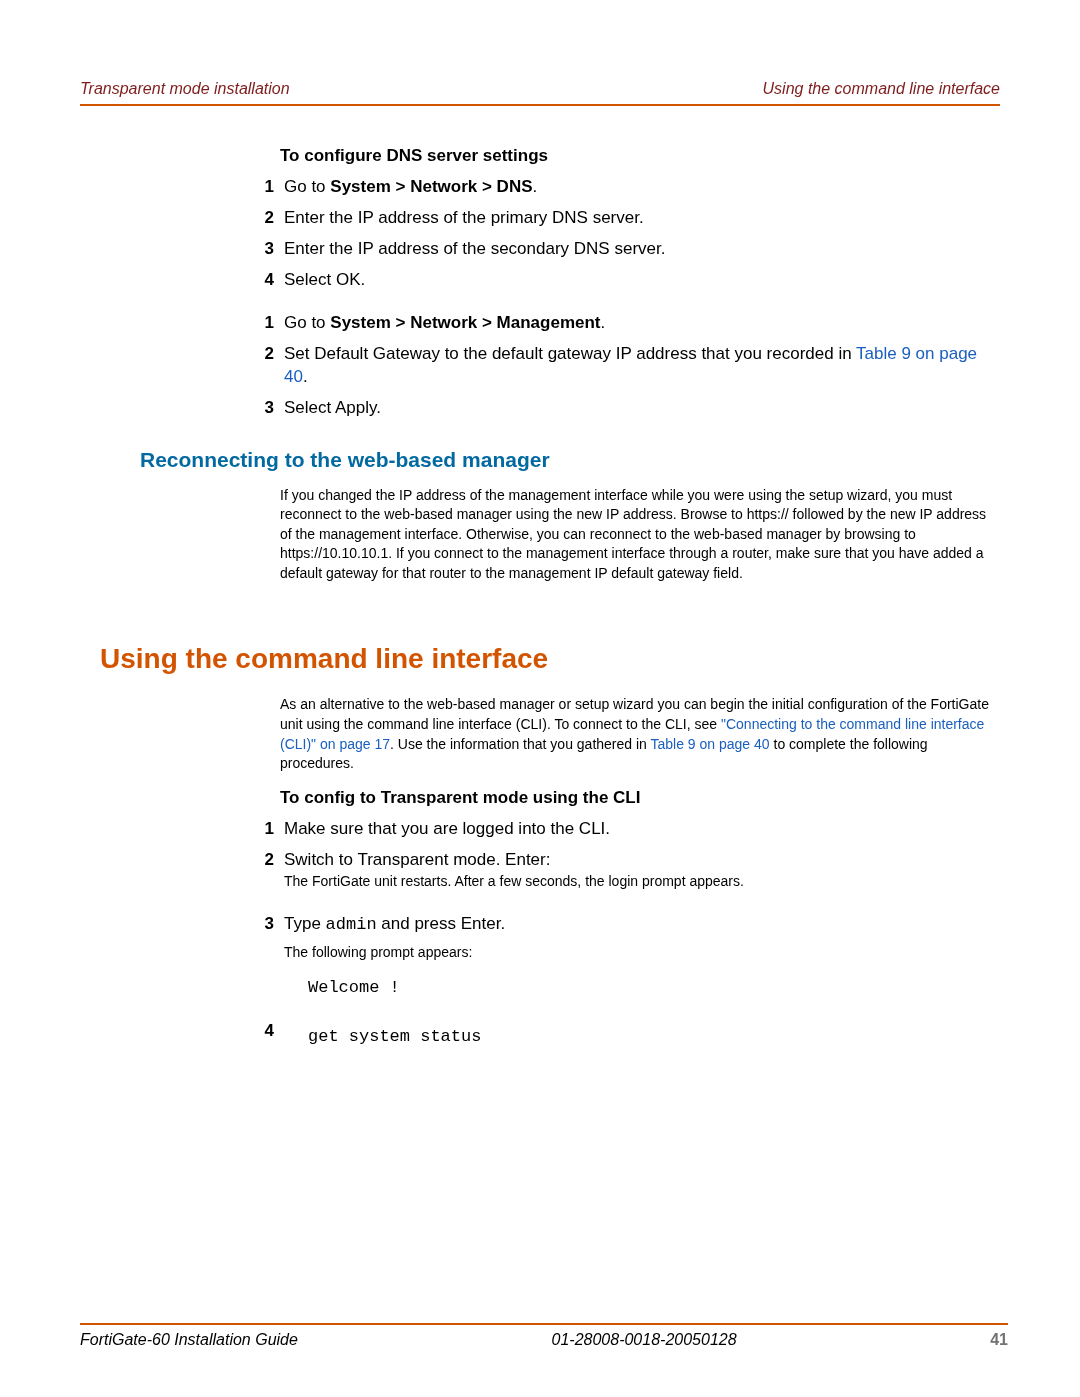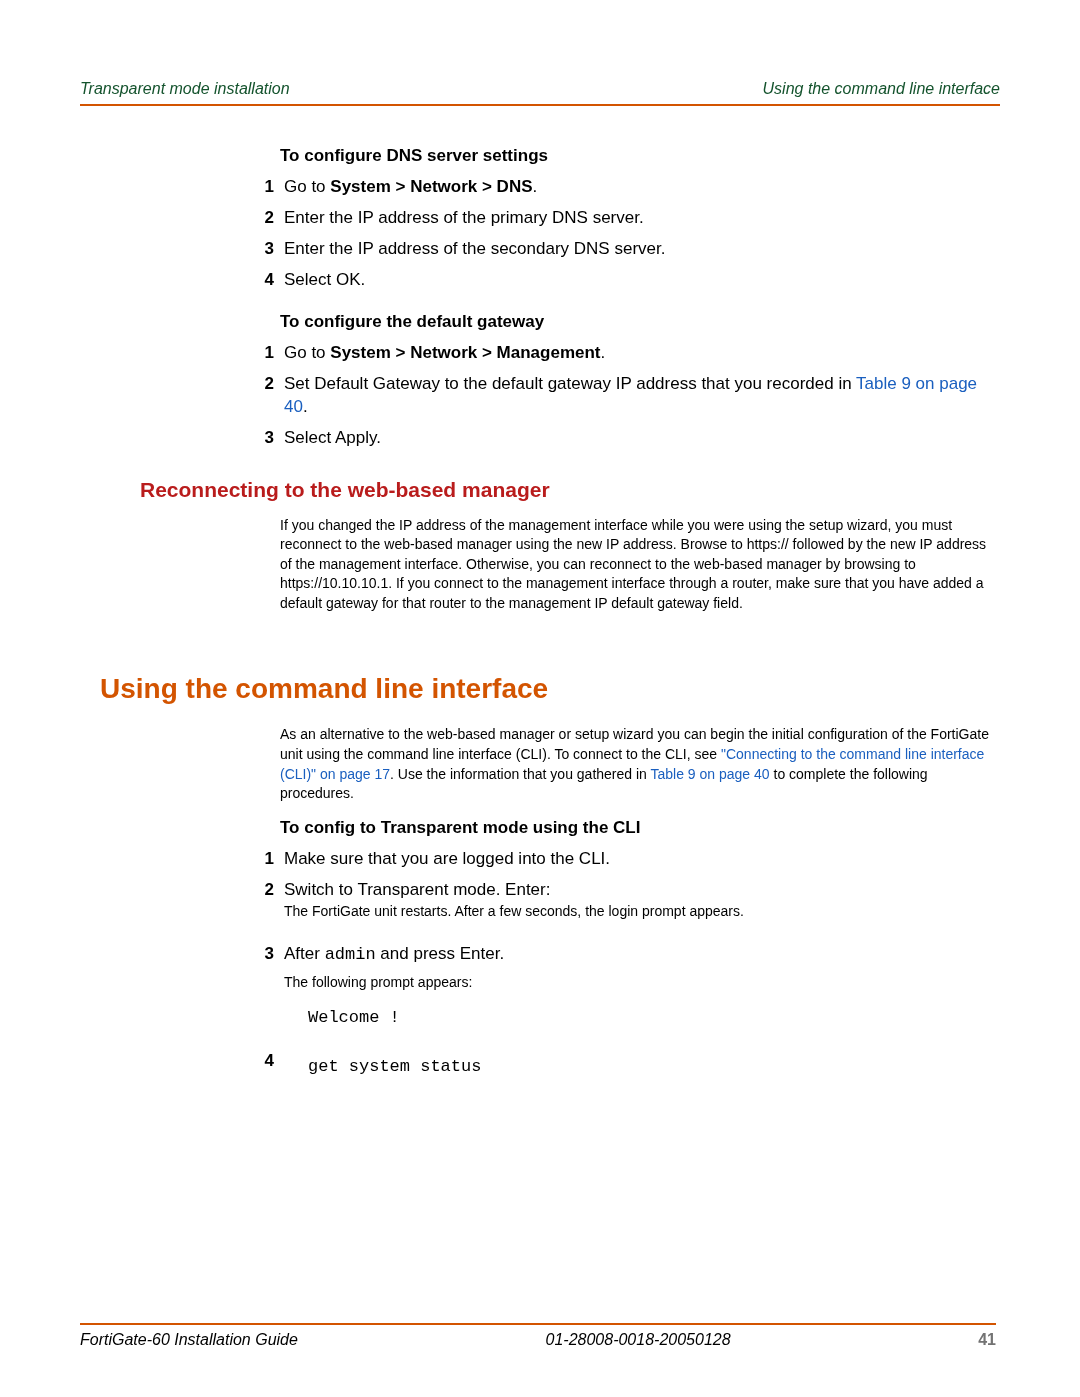--- a/index.html
+++ b/index.html
@@ -13,40 +13,40 @@
     height: 1397px;
     position: relative;
     box-sizing: border-box;
     padding: 80px 80px 0 80px;
   }
   .top-header {
     display: flex;
     justify-content: space-between;
     font-style: italic;
     font-size: 16px;
-    color: #14532d;
+    color: #7f1d1d;
     margin-bottom: 6px;
   }
   .rule {
     border-top: 2px solid #d35400;
     margin-bottom: 40px;
   }
   .indent-block {
     margin-left: 200px;
   }
   .subhead {
     font-weight: bold;
     font-size: 17px;
     margin: 8px 0 10px 0;
   }
   .section-head3 {
     font-weight: bold;
     font-size: 21px;
     margin: 28px 0 14px 60px;
-    color: #b91c1c;
+    color: #0369a1;
   }
   .big-head {
     color: #d35400;
     font-weight: bold;
     font-size: 28px;
     margin: 60px 0 20px 20px;
   }
   ol.steps {
     list-style: none;
     padding: 0;
@@ -86,21 +86,21 @@
   pre.codeblock {
     font-family: "Courier New", monospace;
     font-size: 17px;
     margin: 6px 0 12px 24px;
     white-space: pre;
     line-height: 1.35;
   }
   .footer {
     position: absolute;
     left: 80px;
-    right: 84px;
+    right: 72px;
     bottom: 48px;
     margin-top: 22px;
   }
   .footer-rule {
     border-top: 2px solid #d35400;
     margin-bottom: 6px;
   }
   .footer-row {
     display: flex;
     justify-content: space-between;
@@ -141,21 +141,20 @@
       <li>
         <span class="num">3</span>
         <span class="body">Enter the IP address of the secondary DNS server.</span>
       </li>
       <li>
         <span class="num">4</span>
         <span class="body">Select OK.</span>
       </li>
     </ol>
 
-    <div class="subhead">To configure the default gateway</div>
     <ol class="steps">
       <li>
         <span class="num">1</span>
         <span class="body">
           <span>Go to </span><span class="bold">System &gt; Network &gt; Management</span><span>.</span>
         </span>
       </li>
       <li>
         <span class="num">2</span>
         <span class="body">
@@ -188,21 +187,21 @@
       <li>
         <span class="num">2</span>
         <span class="body">
           <span>Switch to Transparent mode. Enter:</span>
           <span class="para" style="display:block">The FortiGate unit restarts. After a few seconds, the login prompt appears.</span>
         </span>
       </li>
       <li>
         <span class="num">3</span>
         <span class="body">
-          <span>After </span><span class="code">admin</span><span> and press Enter.</span>
+          <span>Type </span><span class="code">admin</span><span> and press Enter.</span>
           <div style="height:6px"></div>
           <span class="para" style="display:block">The following prompt appears:</span>
           <pre class="codeblock">Welcome !</pre>
         </span>
       </li>
       <li>
         <span class="num">4</span>
         <span class="body">
           <pre class="codeblock">get system status</pre>
         </span>

